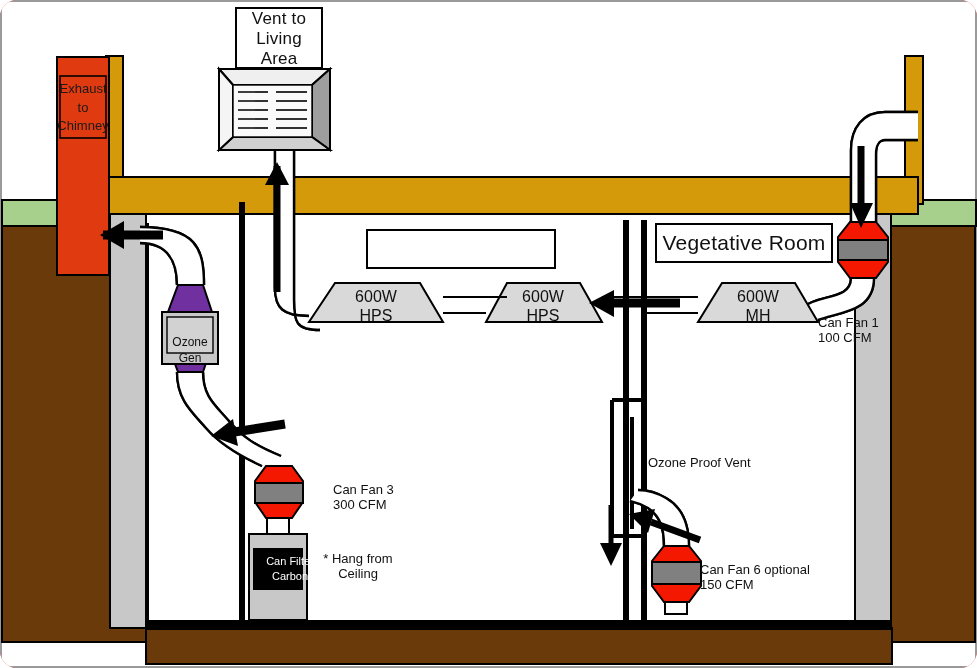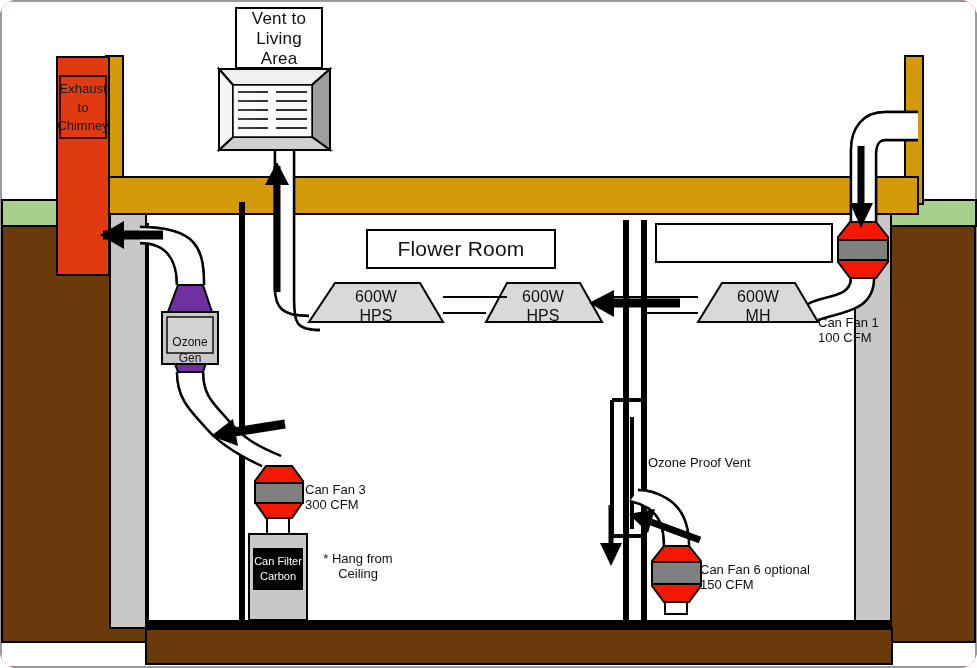--- a/index.html
+++ b/index.html
@@ -4,21 +4,21 @@
 <style>
   html,body{margin:0;padding:0;background:#ffffff;}
   body{font-family:"Liberation Sans",sans-serif;}
   #stage{position:relative;width:977px;height:668px;background:#ef4444;overflow:hidden;border-radius:17px;}
   #stage svg{position:absolute;left:0;top:0;}
   .lbl{position:absolute;text-align:center;color:#111;line-height:1.18;white-space:pre-line;}
   .ttl{font-size:21px;letter-spacing:.2px;}
   .small{font-size:13px;}
   .lampTxt{font-size:16px;}
   .chimTxt{font-size:13px;color:#1a1a1a;line-height:1.45;}
-  .filterTxt{font-size:11px;color:#fff;line-height:1.35;}
+  .filterTxt{font-size:11px;color:#fff;line-height:1.35;margin-left:12px;}
   .ozTxt{font-size:12px;color:#111;line-height:1.3;margin-top:16px;}
 </style>
 </head>
 <body>
 
 <div id="stage">
 
   <svg width="977" height="668" viewBox="0 0 977 668">
 
     <rect x="1" y="1" width="975" height="666" fill="#ffffff" stroke="#9a9a9a" stroke-width="2"></rect>
@@ -219,22 +219,22 @@
     <g>
       <rect x="236" y="8" width="86" height="60" fill="#ffffff" stroke="#000" stroke-width="2"></rect>
       <rect x="367" y="230" width="188" height="38" fill="#ffffff" stroke="#000" stroke-width="2"></rect>
       <rect x="656" y="224" width="176" height="38" fill="#ffffff" stroke="#000" stroke-width="2"></rect>
     </g>
   </svg>
 
   <div class="lbl ttl" style="left:236px;top:12px;width:86px;height:54px;display:flex;align-items:center;justify-content:center;font-size:17px;">Vent to
 Living Area</div>
 
-  <div class="lbl ttl" style="left:367px;top:230px;width:188px;height:38px;display:flex;align-items:center;justify-content:center;">Flower Room</div>
-
+
+  <div class="lbl ttl" style="left:656px;top:224px;width:176px;height:38px;display:flex;align-items:center;justify-content:center;">Vegetative Room</div>
 
   <div class="lbl chimTxt" style="left:60px;top:79px;width:46px;height:58px;display:flex;align-items:center;justify-content:center;">Exhaust
 to
 Chimney</div>
 
   <div class="lbl ozTxt" style="left:165px;top:318px;width:50px;height:34px;display:flex;align-items:center;justify-content:center;">Ozone
 Gen</div>
 
   <div class="lbl filterTxt" style="left:253px;top:550px;width:50px;height:38px;display:flex;align-items:center;justify-content:center;">Can Filter
 Carbon</div>
@@ -248,16 +248,16 @@
 HPS</div>
   <div class="lbl lampTxt" style="left:497px;top:288px;width:92px;">600W
 HPS</div>
   <div class="lbl lampTxt" style="left:712px;top:288px;width:92px;">600W
 MH</div>
 
   <div class="lbl small" style="left:818px;top:315px;width:76px;text-align:left;">Can Fan 1
 100 CFM</div>
   <div class="lbl small" style="left:700px;top:562px;width:130px;text-align:left;">Can Fan 6 optional
 150 CFM</div>
-  <div class="lbl small" style="left:305px;top:482px;width:82px;text-align:left;">Can Fan 3
+  <div class="lbl small" style="left:305px;top:482px;width:82px;text-align:left;padding-left:28px;">Can Fan 3
 300 CFM</div>
 
 </div>
 
 </body></html>

